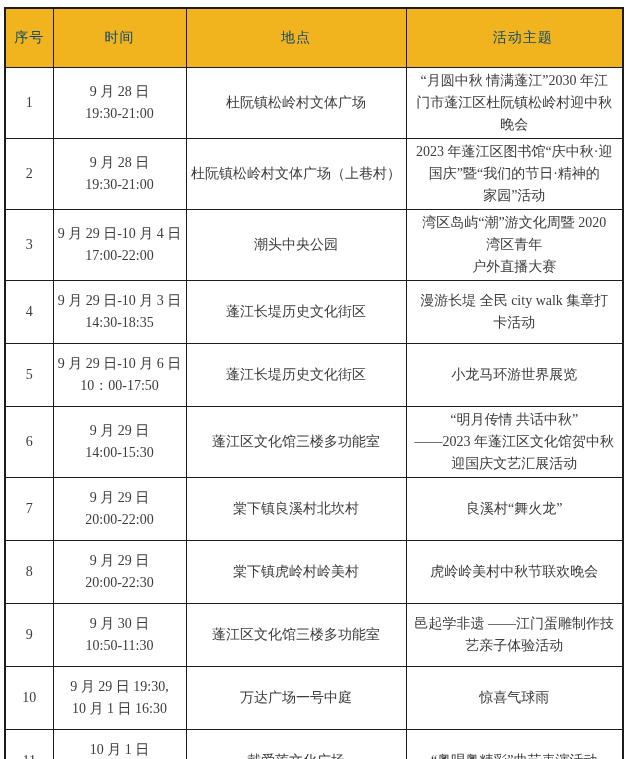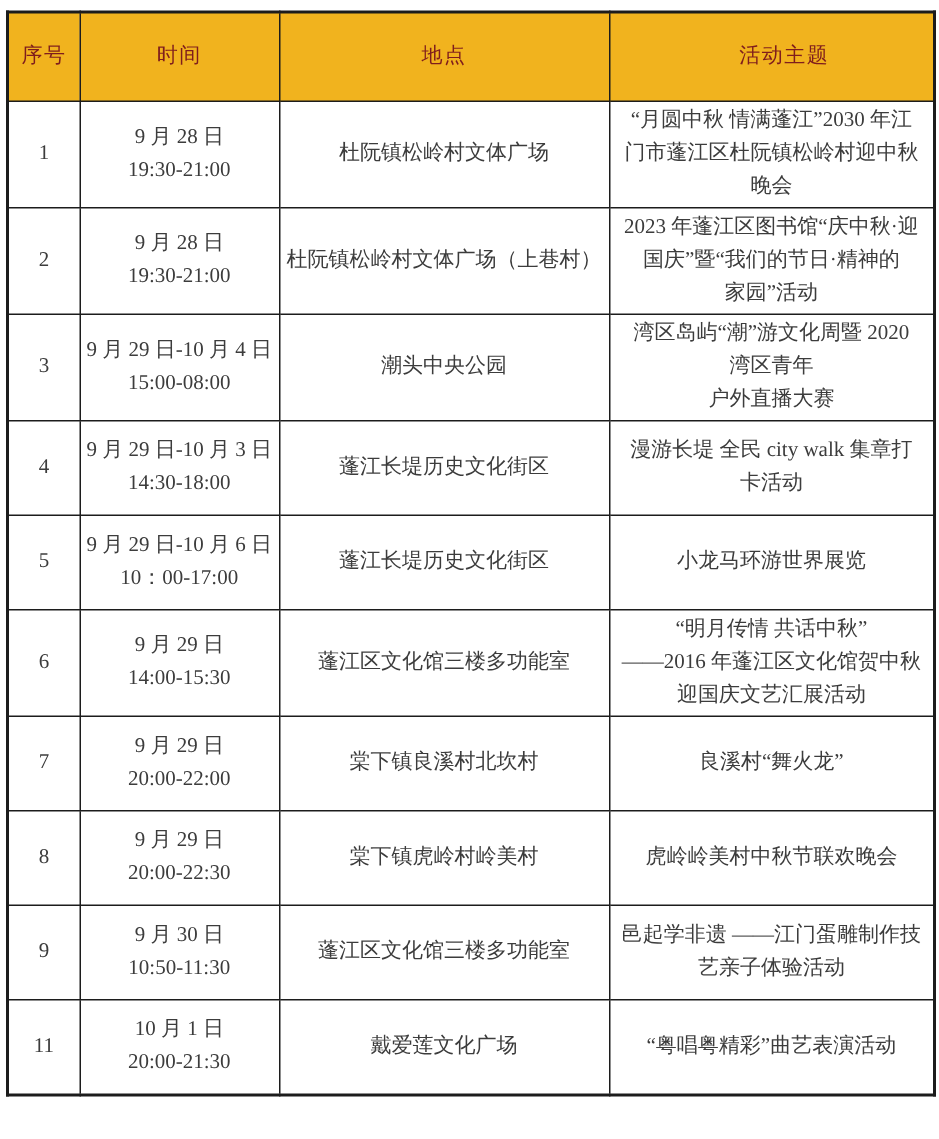--- a/index.html
+++ b/index.html
@@ -34,21 +34,21 @@
     text-align: center;
     vertical-align: middle;
     padding: 2px 4px;
     line-height: 22px;
     word-break: break-all;
   }
   table.events thead th {
     background: #F1B31E;
     height: 54px;
     font-weight: normal;
-    color: #7f1d1d;
+    color: #0c4a6e;
     letter-spacing: 1px;
   }
   table.events tbody td {
     height: 58px;
   }
   .pre { white-space: pre-line; }
 </style>
 </head>
 <body>
 
@@ -83,48 +83,48 @@
         <td class="pre">9 月 28 日
 19:30-21:00</td>
         <td>杜阮镇松岭村文体广场（上巷村）</td>
         <td class="pre">2023 年蓬江区图书馆“庆中秋·迎
 国庆”暨“我们的节日·精神的
 家园”活动</td>
       </tr>
       <tr>
         <td>3</td>
         <td class="pre">9 月 29 日-10 月 4 日
-15:00-08:00</td>
+17:00-22:00</td>
         <td>潮头中央公园</td>
         <td class="pre">湾区岛屿“潮”游文化周暨 2020
 湾区青年
 户外直播大赛</td>
       </tr>
       <tr>
         <td>4</td>
         <td class="pre">9 月 29 日-10 月 3 日
-14:30-18:00</td>
+14:30-18:35</td>
         <td>蓬江长堤历史文化街区</td>
         <td class="pre">漫游长堤 全民 city walk 集章打
 卡活动</td>
       </tr>
       <tr>
         <td>5</td>
         <td class="pre">9 月 29 日-10 月 6 日
-10：00-17:00</td>
+10：00-17:50</td>
         <td>蓬江长堤历史文化街区</td>
         <td class="pre">小龙马环游世界展览</td>
       </tr>
       <tr>
         <td>6</td>
         <td class="pre">9 月 29 日
 14:00-15:30</td>
         <td>蓬江区文化馆三楼多功能室</td>
         <td class="pre">“明月传情 共话中秋”
-——2016 年蓬江区文化馆贺中秋
+——2023 年蓬江区文化馆贺中秋
 迎国庆文艺汇展活动</td>
       </tr>
       <tr>
         <td>7</td>
         <td class="pre">9 月 29 日
 20:00-22:00</td>
         <td>棠下镇良溪村北坎村</td>
         <td class="pre">良溪村“舞火龙”</td>
       </tr>
       <tr>
@@ -136,20 +136,27 @@
       </tr>
       <tr>
         <td>9</td>
         <td class="pre">9 月 30 日
 10:50-11:30</td>
         <td>蓬江区文化馆三楼多功能室</td>
         <td class="pre">邑起学非遗 ——江门蛋雕制作技
 艺亲子体验活动</td>
       </tr>
       <tr>
+        <td>10</td>
+        <td class="pre">9 月 29 日 19:30,
+10 月 1 日 16:30</td>
+        <td>万达广场一号中庭</td>
+        <td class="pre">惊喜气球雨</td>
+      </tr>
+      <tr>
         <td>11</td>
         <td class="pre">10 月 1 日
 20:00-21:30</td>
         <td>戴爱莲文化广场</td>
         <td class="pre">“粤唱粤精彩”曲艺表演活动</td>
       </tr>
     </tbody>
   </table>
 </div>
 

